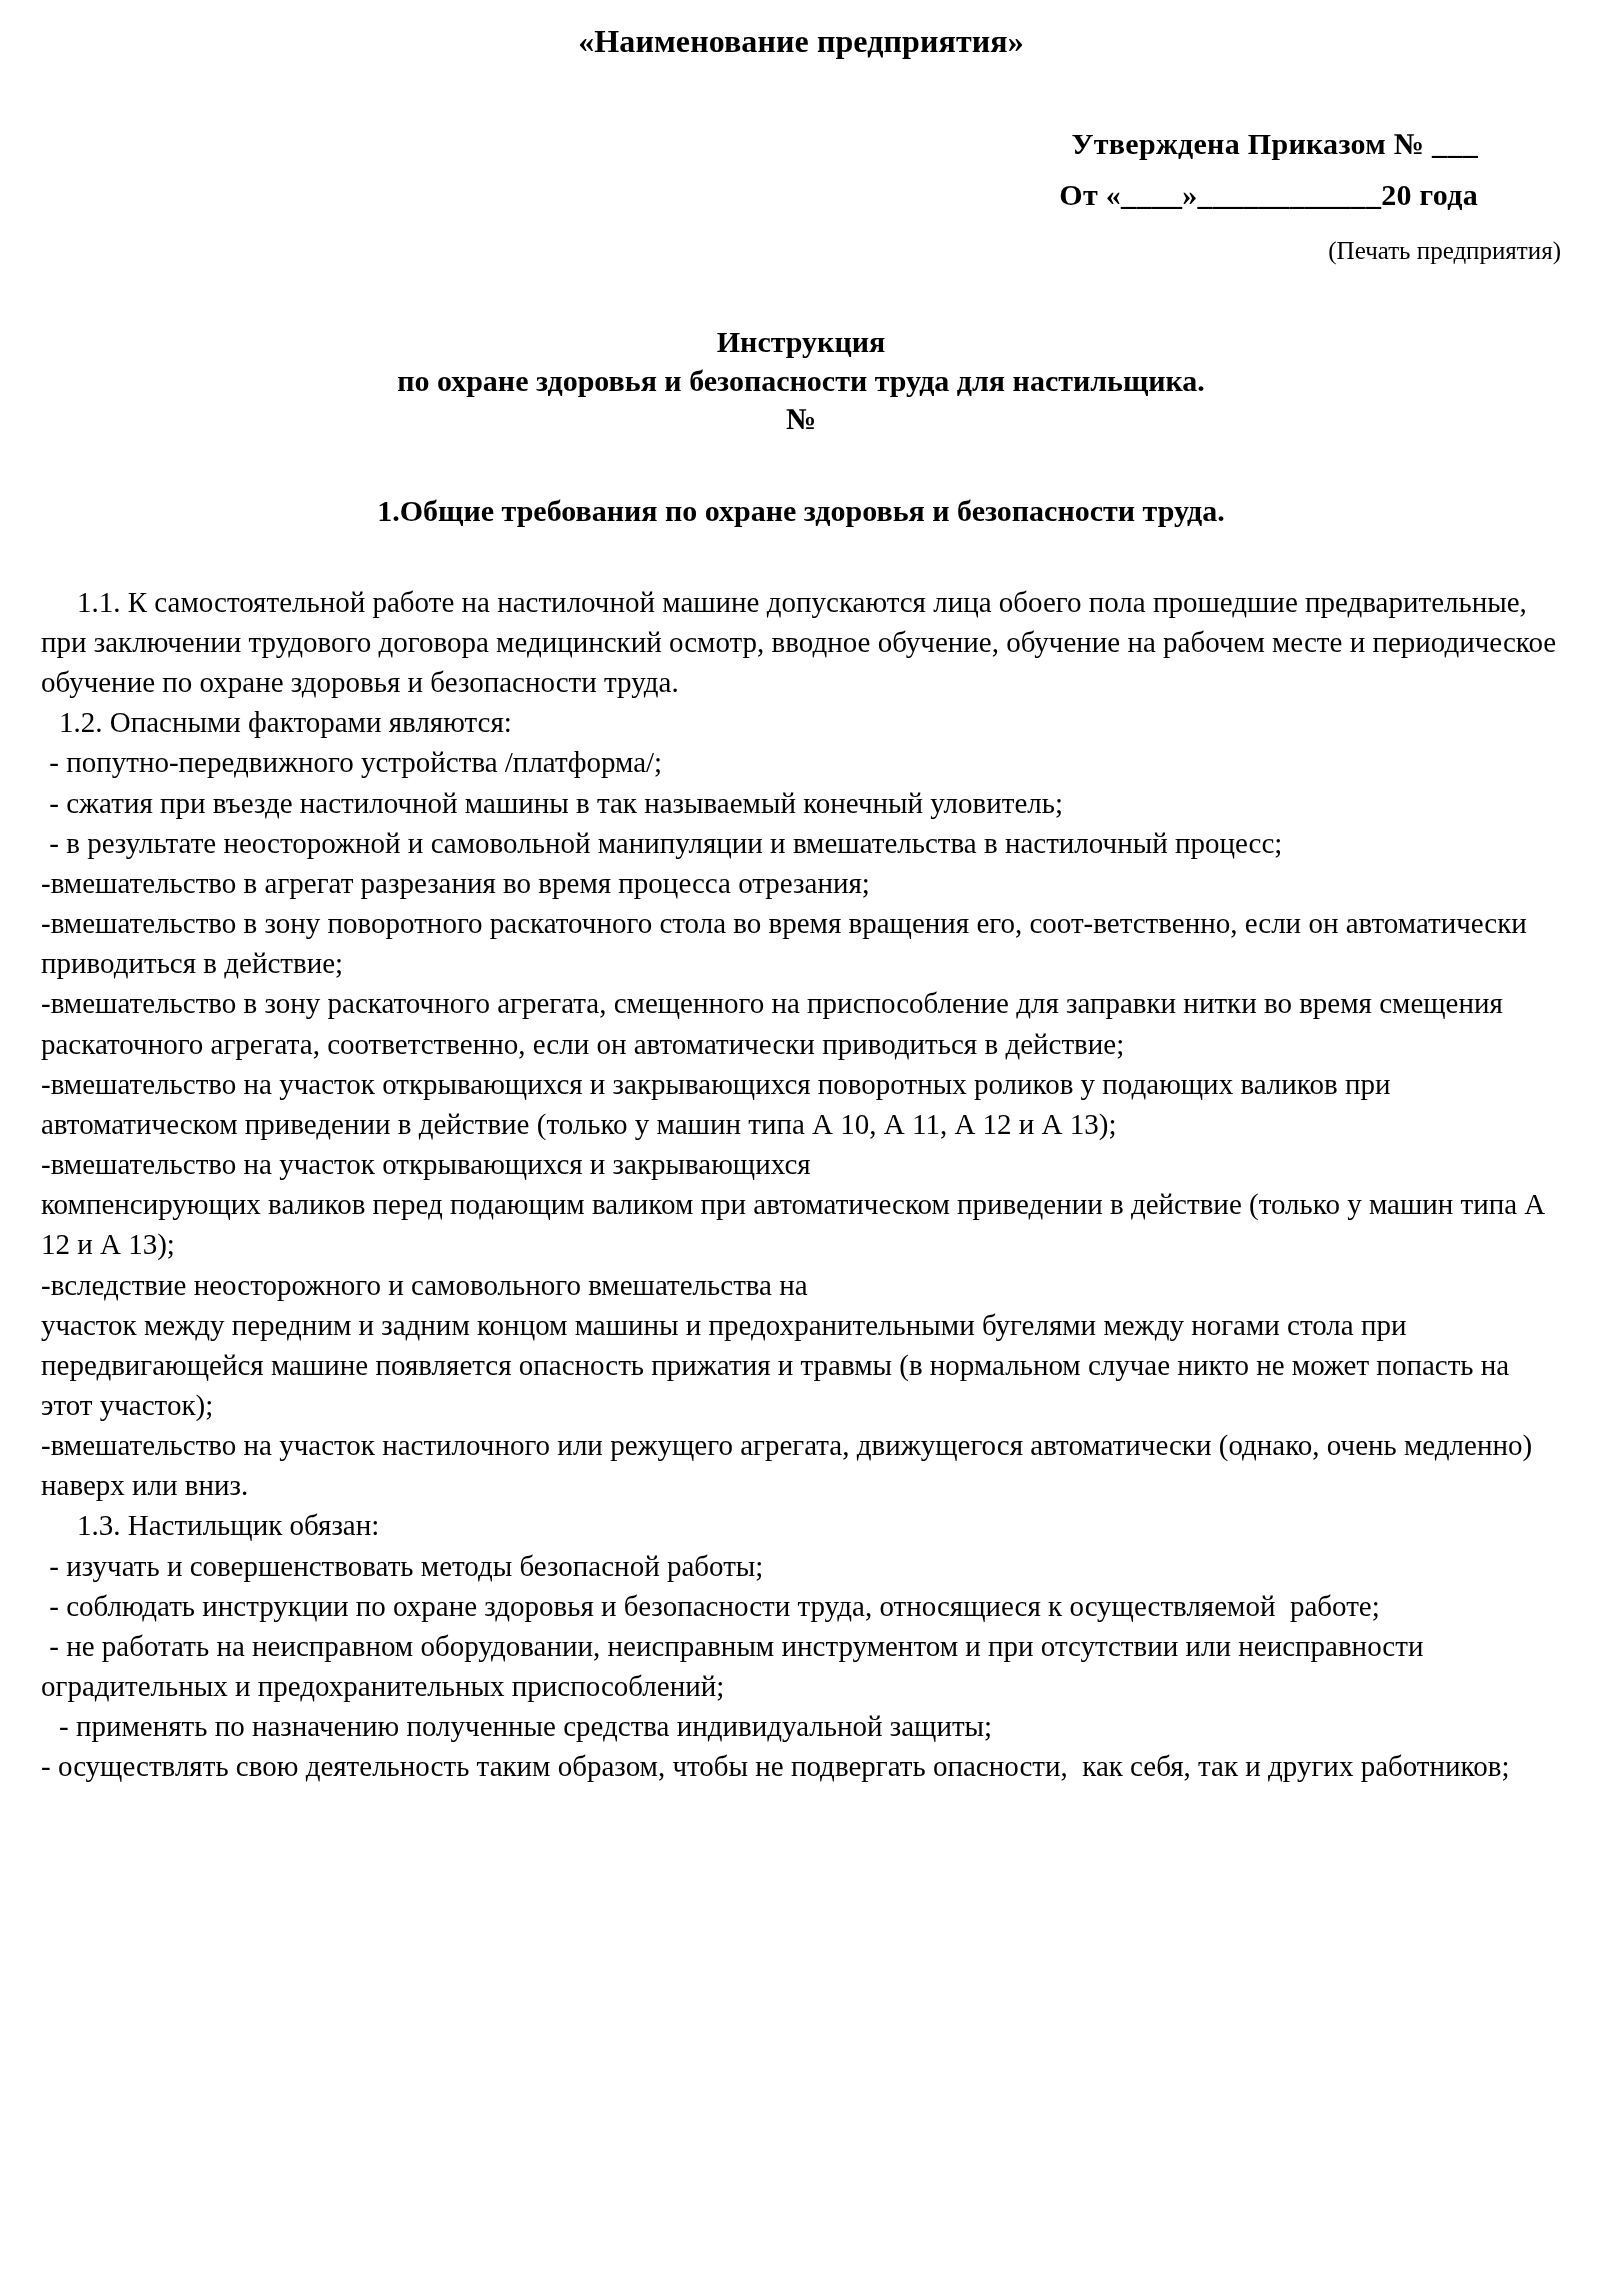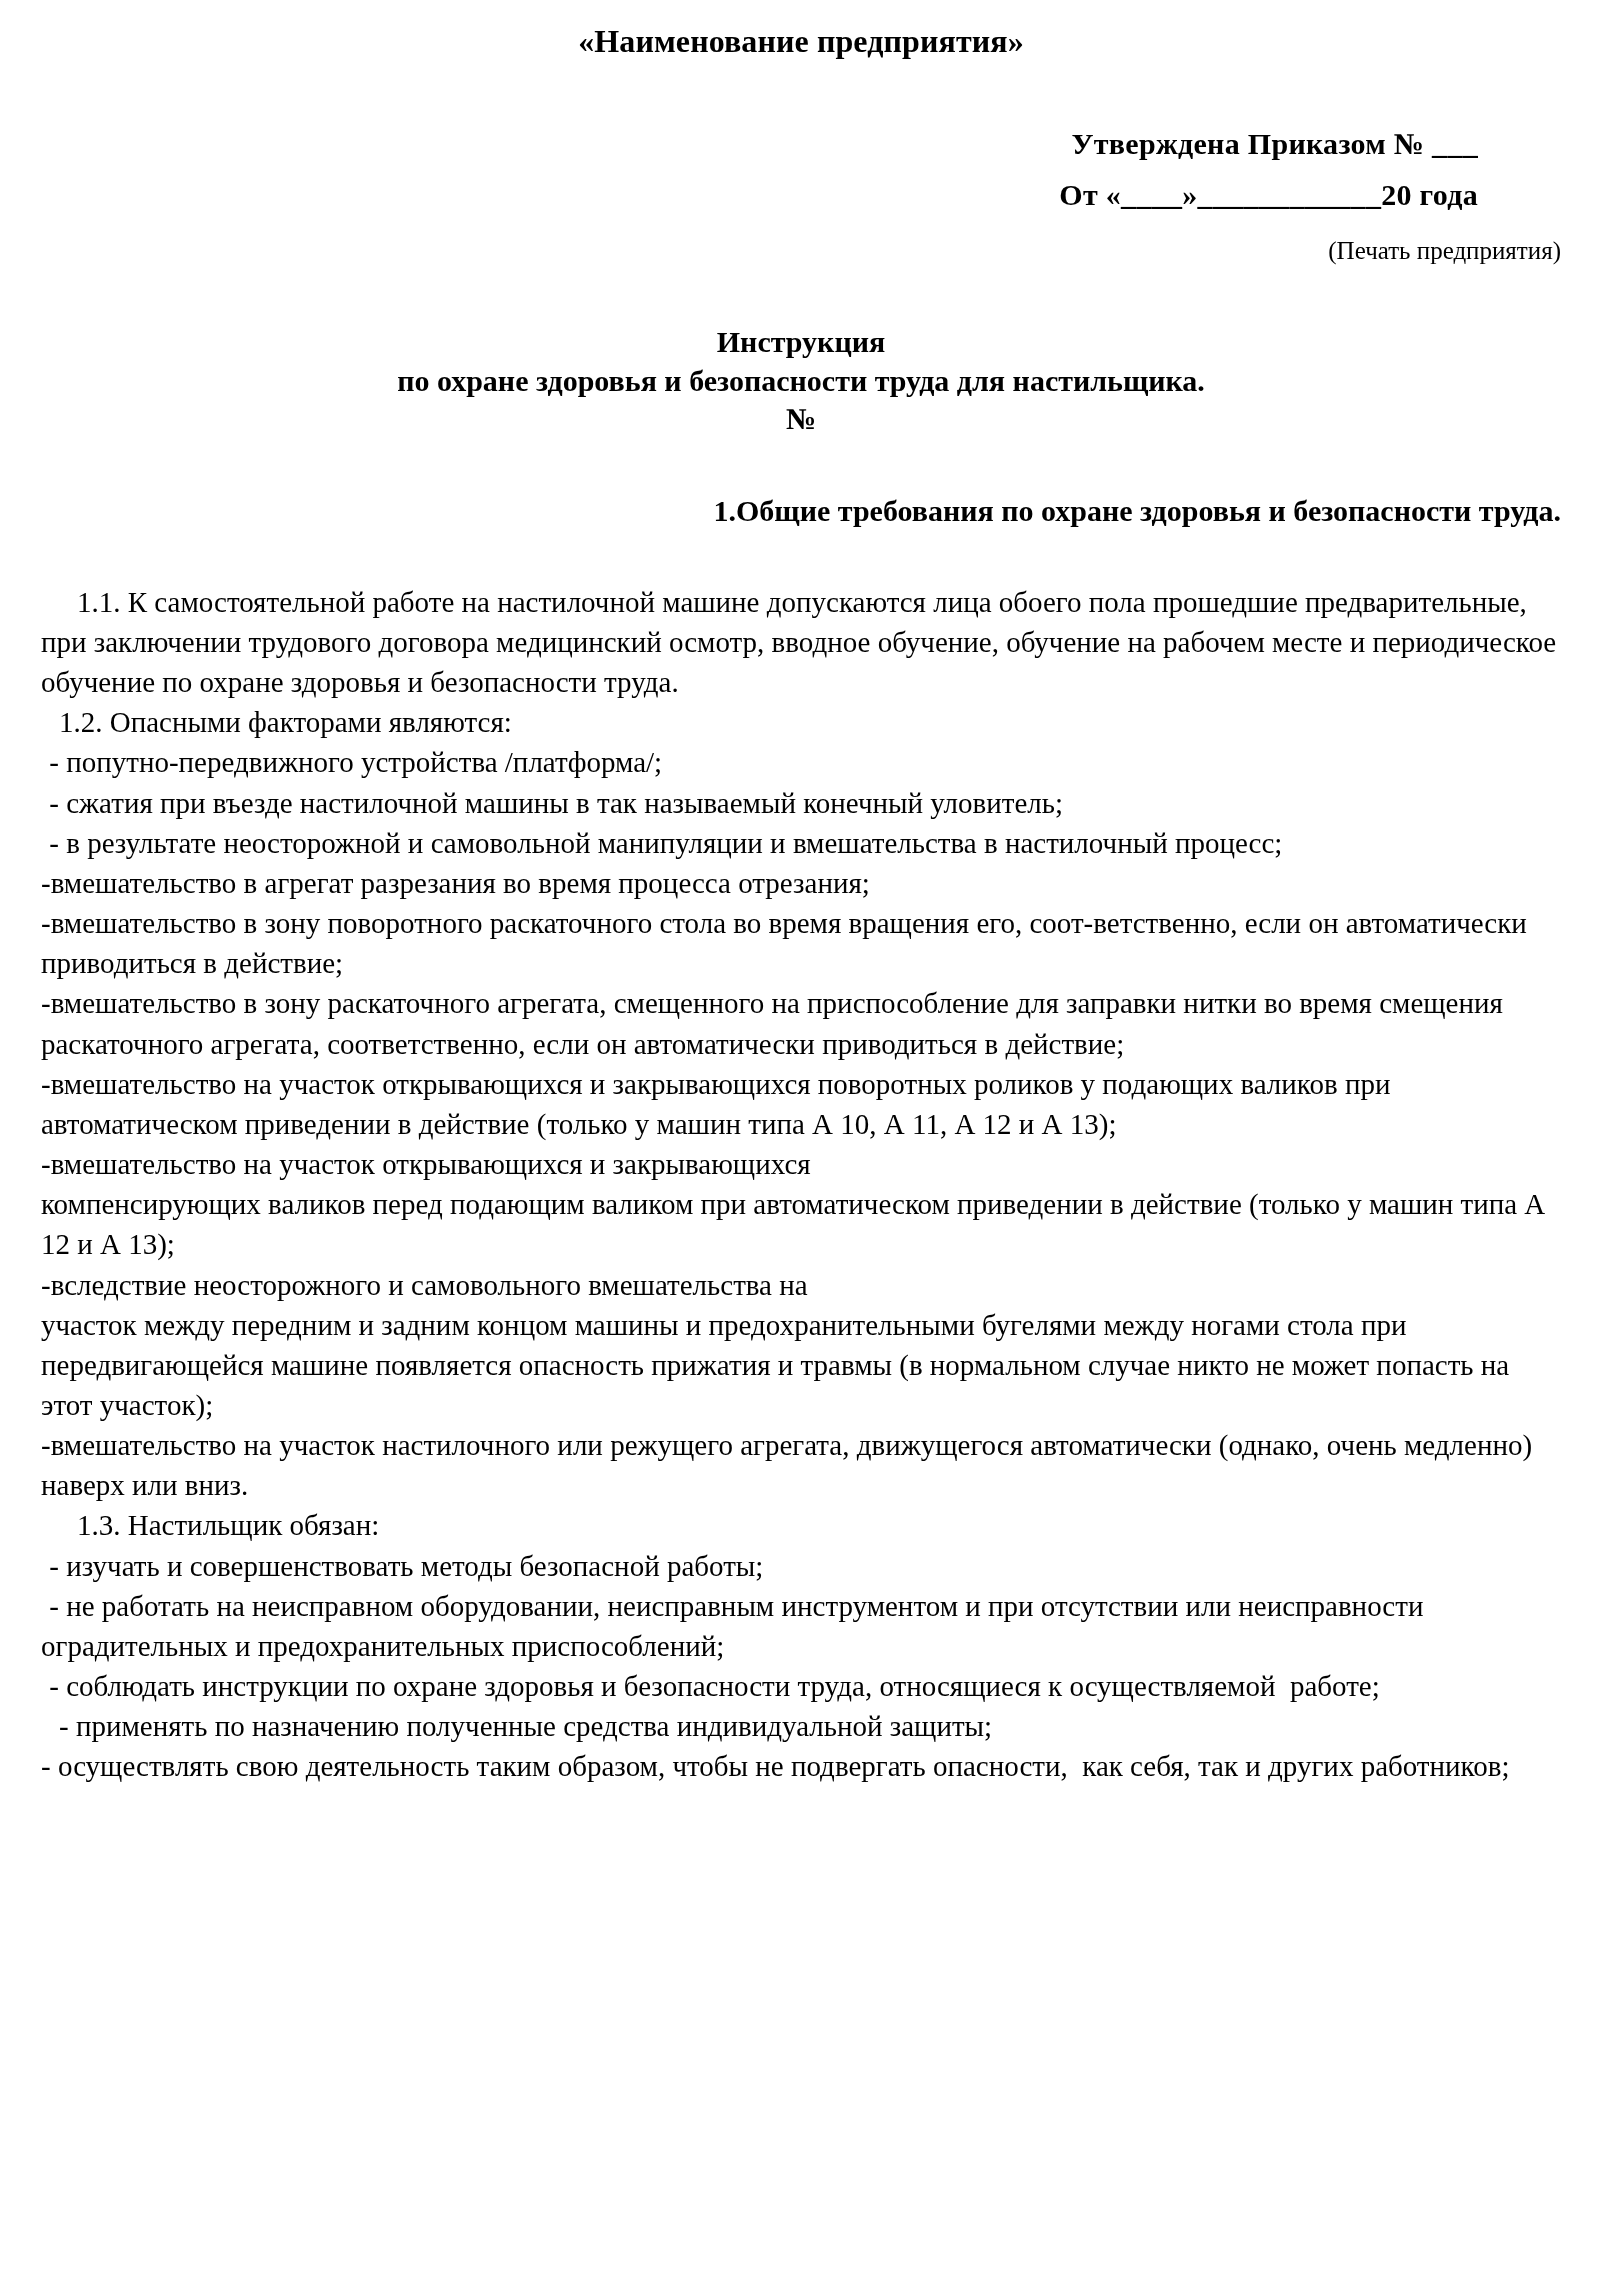--- a/index.html
+++ b/index.html
@@ -55,21 +55,21 @@
     text-align: center;
     font-weight: bold;
     font-size: 30px;
     line-height: 1.28;
   }
   .doc-title .l1 { display: block; }
   .doc-title .l2 { display: block; }
   .doc-title .l3 { display: block; text-align: center; }
   .section-heading {
     margin-top: 54px;
-    text-align: right;
+    text-align: center;
     font-weight: bold;
     font-size: 30px;
     line-height: 1.25;
   }
   .body-block {
     margin-top: 52px;
     font-size: 29px;
     line-height: 1.385;
     text-align: left;
   }
@@ -114,20 +114,20 @@
     <p class="para indent-0">-вмешательство в зону поворотного раскаточного стола во время вращения его, соот-ветственно, если он автоматически приводиться в действие;</p>
     <p class="para indent-0">-вмешательство в зону раскаточного агрегата, смещенного на приспособление для заправки нитки во время смещения раскаточного агрегата, соответственно, если он автоматически приводиться в действие;</p>
     <p class="para indent-0">-вмешательство на участок открывающихся и закрывающихся поворотных роликов у подающих валиков при автоматическом приведении в действие (только у машин типа А 10, А 11, А 12 и А 13);</p>
     <p class="para indent-0">-вмешательство на участок открывающихся и закрывающихся</p>
     <p class="para indent-0">компенсирующих валиков перед подающим валиком при автоматическом приведении в действие (только у машин типа А 12 и А 13);</p>
     <p class="para indent-0">-вследствие неосторожного и самовольного вмешательства на</p>
     <p class="para indent-0">участок между передним и задним концом машины и предохранительными бугелями между ногами стола при передвигающейся машине появляется опасность прижатия и травмы (в нормальном случае никто не может попасть на этот участок);</p>
     <p class="para indent-0">-вмешательство на участок настилочного или режущего агрегата, движущегося автоматически (однако, очень медленно) наверх или вниз.</p>
     <p class="para indent-2">1.3. Настильщик обязан:</p>
     <p class="para indent-half">- изучать и совершенствовать методы безопасной работы;</p>
+    <p class="para indent-half">- соблюдать инструкции по охране здоровья и безопасности труда, относящиеся к осуществляемой  работе;</p>
     <p class="para indent-half">- не работать на неисправном оборудовании, неисправным инструментом и при отсутствии или неисправности оградительных и предохранительных приспособлений;</p>
-    <p class="para indent-half">- соблюдать инструкции по охране здоровья и безопасности труда, относящиеся к осуществляемой  работе;</p>
     <p class="para indent-1">- применять по назначению полученные средства индивидуальной защиты;</p>
     <p class="para indent-0">- осуществлять свою деятельность таким образом, чтобы не подвергать опасности,  как себя, так и других работников;</p>
   </div>
 
 </div>
 
 
 </body></html>

